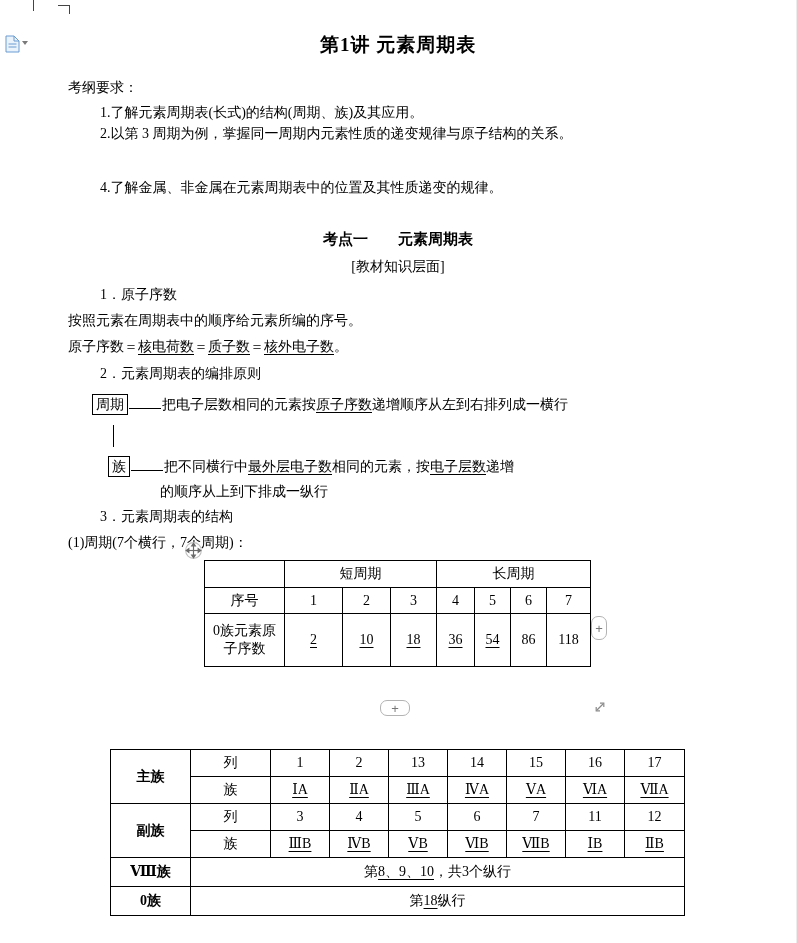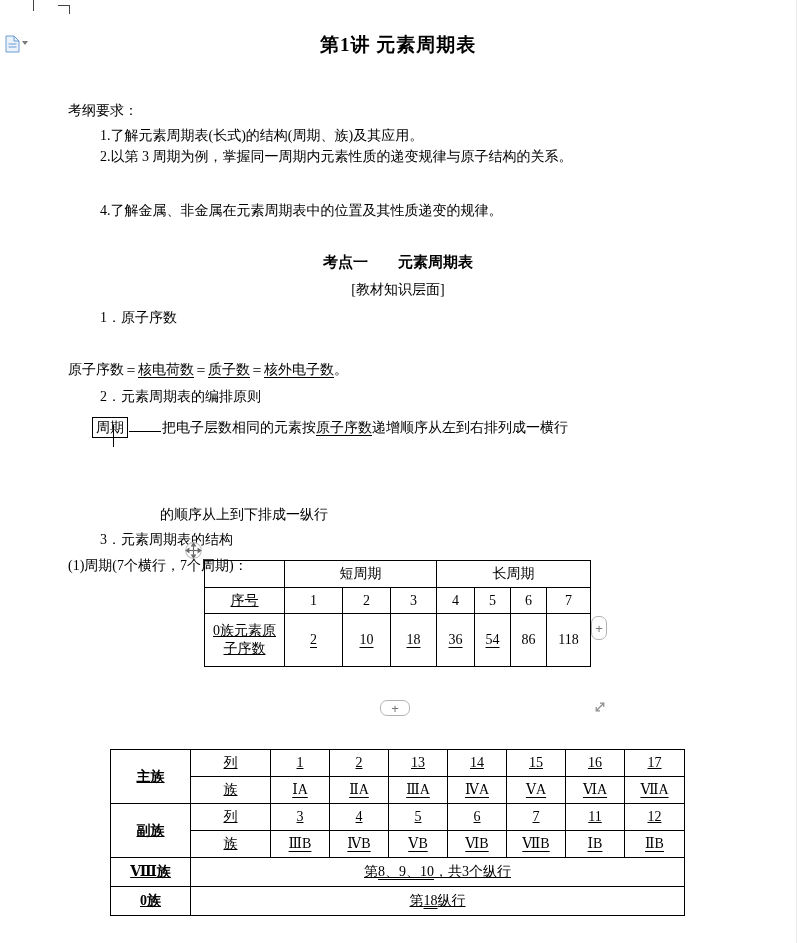--- a/index.html
+++ b/index.html
@@ -2,35 +2,35 @@
 <html><head>
 <meta charset="utf-8">
 <style>
   * { margin:0; padding:0; box-sizing:border-box; }
   html,body { background:#ffffff; }
   .page {
     position:relative; width:797px; height:943px; background:#fff;
     font-family:"Liberation Serif","DejaVu Serif",serif; color:#000;
     font-size:14px; overflow:hidden; border-right:1px solid #ececec;
   }
-  .abs { position:absolute; line-height:20px; white-space:nowrap;margin-top:23px; }
+  .abs { position:absolute; line-height:20px; white-space:nowrap; }
   .center { left:0; width:100%; text-align:center; }
   .bold { font-weight:bold; }
   .title { position:absolute; top:32px; left:0; width:100%; text-align:center;
            font-size:19px; font-weight:bold; letter-spacing:1px; }
   .u { text-decoration:underline; text-underline-offset:3px; }
   .kbox { display:inline-block; border:1px solid #000; padding:0 3px; line-height:19px; }
   .conn { display:inline-block; width:32px; height:12px; border-bottom:1px solid #000; margin:0 1px; }
   .vline { position:absolute; width:1px; background:#000; }
   table { border-collapse:collapse; table-layout:fixed; }
   td { border:1px solid #000; text-align:center; font-size:14px; padding:1px 2px;
        vertical-align:middle; overflow:hidden; }
   .t1 { position:absolute; left:204px; top:560px; }
   .t2 { position:absolute; left:110px; top:749px; }
-  .t1 td.lbl, .t2 td { line-height:18px;text-decoration:underline; }
+  .t1 td.lbl, .t2 td { line-height:18px; }
   .t1 td.lbl { white-space:normal; }
   .t2 .grp { font-weight:bold; }
   .plusbtn { position:absolute; border:1px solid #b3b3b3; border-radius:7px; color:#777;
              display:flex; align-items:center; justify-content:center; font-size:13px;
              background:#fff; font-family:"Liberation Sans","DejaVu Sans",sans-serif; }
   .movehandle { position:absolute; width:18px; height:18px; display:flex;
                 align-items:center; justify-content:center; }
   .resizehandle { position:absolute; width:16px; height:16px; display:flex;
                   align-items:center; justify-content:center; }
   .mark { position:absolute; }
@@ -63,33 +63,37 @@
 
   <div class="abs" style="left:68px;top:78px">考纲要求：</div>
   <div class="abs" style="left:100px;top:103px">1.了解元素周期表(长式)的结构(周期、族)及其应用。</div>
   <div class="abs" style="left:100px;top:124px">2.以第 3 周期为例，掌握同一周期内元素性质的递变规律与原子结构的关系。</div>
   <div class="abs" style="left:100px;top:178px">4.了解金属、非金属在元素周期表中的位置及其性质递变的规律。</div>
 
   <div class="abs center bold" style="top:229px;font-size:15px">考点一　　元素周期表</div>
   <div class="abs center" style="top:257px">[教材知识层面]</div>
 
   <div class="abs" style="left:100px;top:285px">1．原子序数</div>
+  <div class="abs" style="left:68px;top:311px">按照元素在周期表中的顺序给元素所编的序号。</div>
 
   <div class="abs" style="left:68px;top:337px">
     <span>原子序数＝</span><span class="u">核电荷数</span><span>＝</span><span class="u">质子数</span><span>＝</span><span class="u">核外电子数</span><span>。</span>
   </div>
 
   <div class="abs" style="left:100px;top:364px">2．元素周期表的编排原则</div>
 
   <div class="abs" style="left:92px;top:394px">
     <span class="kbox">周期</span><span class="conn"></span><span>把电子层数相同的元素按</span><span class="u">原子序数</span><span>递增顺序从左到右排列成一横行</span>
   </div>
 
   <div class="vline" style="left:113px;top:425px;height:22px"></div>
 
+  <div class="abs" style="left:108px;top:456px">
+    <span class="kbox">族</span><span class="conn"></span><span>把不同横行中</span><span class="u">最外层电子数</span><span>相同的元素，按</span><span class="u">电子层数</span><span>递增</span>
+  </div>
   <div class="abs" style="left:160px;top:482px">的顺序从上到下排成一纵行</div>
 
   <div class="abs" style="left:100px;top:507px">3．元素周期表的结构</div>
   <div class="abs" style="left:68px;top:533px">(1)周期(7个横行，7个周期)：</div>
 
   <table class="t1">
     <colgroup>
       <col style="width:80px">
         <col style="width:58px">
         <col style="width:48px">

